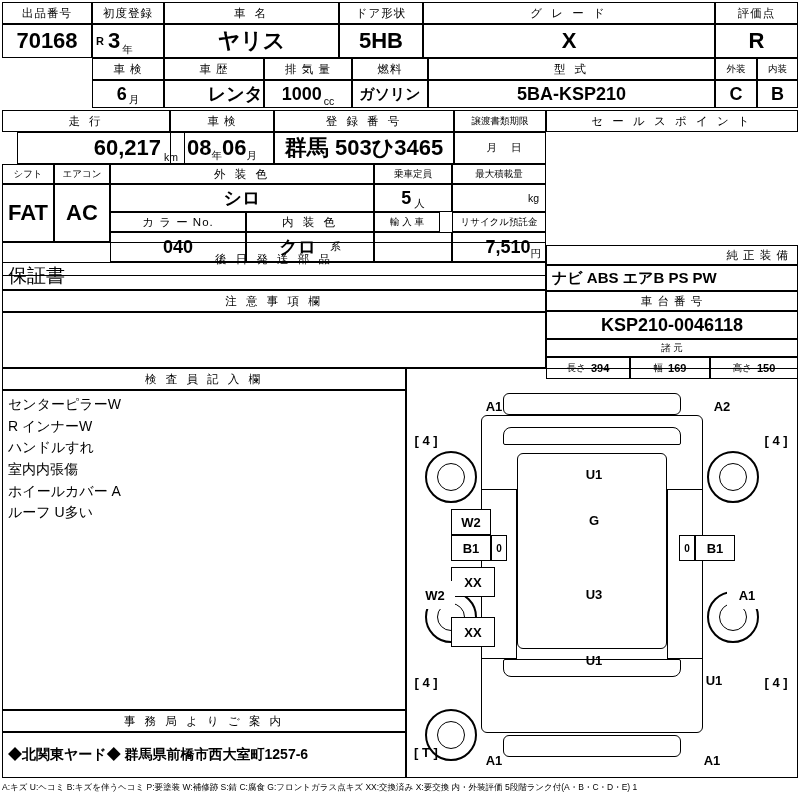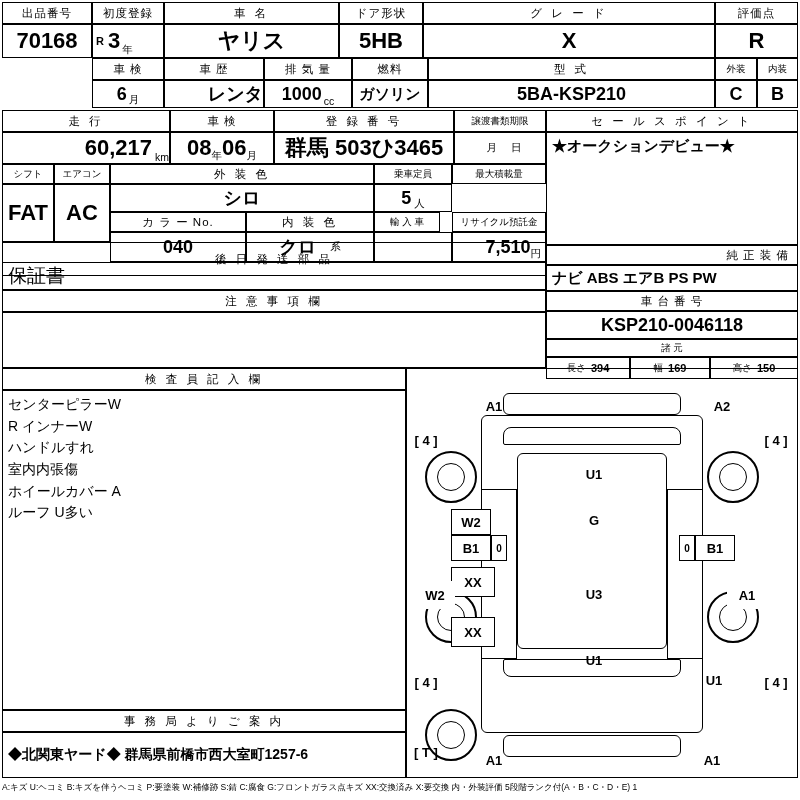--- a/index.html
+++ b/index.html
@@ -137,21 +137,21 @@
   <div class="bx" style="left:715px;top:80px;width:42px;height:28px;">
     <span class="mid">C</span>
   </div>
   <div class="bx" style="left:757px;top:80px;width:41px;height:28px;">
     <span class="mid">B</span>
   </div>
 
   <div class="bx" style="left:2px;top:110px;width:168px;height:22px;">
     <span class="lbl-sp">走 行</span>
   </div>
-  <div class="bx" style="left:2px;top:132px;width:168px;height:32px;justify-content:flex-end;">
+  <div class="bx" style="left:17px;top:132px;width:168px;height:32px;justify-content:flex-end;padding-right:6px;">
     <span class="big">60,217</span>
     <span class="sub" style="align-self:flex-end;margin-left:3px;">km</span>
   </div>
 
   <div class="bx" style="left:170px;top:110px;width:104px;height:22px;">
     <span class="lbl">車 検</span>
   </div>
   <div class="bx" style="left:170px;top:132px;width:104px;height:32px;">
     <span class="big">08</span>
     <span class="sub" style="align-self:flex-end;">年</span>
@@ -170,23 +170,20 @@
     <span class="xsm">譲渡書類期限</span>
   </div>
   <div class="bx" style="left:454px;top:132px;width:92px;height:32px;">
     <span class="sub" style="margin:0 14px 0 14px;">月</span>
     <span class="sub" style="margin-right:6px;">日</span>
   </div>
 
   <div class="bx" style="left:546px;top:110px;width:252px;height:22px;">
     <span class="lbl-sp">セ ー ル ス ポ イ ン ト</span>
   </div>
-  <div class="bx left" style="left:546px;top:132px;width:252px;height:113px;align-items:flex-start;padding-top:4px;">
-    <span style="font-size:15px;font-weight:bold;">★オークションデビュー★</span>
-  </div>
 
   <div class="bx" style="left:2px;top:164px;width:52px;height:20px;">
     <span class="xsm">シフト</span>
   </div>
   <div class="bx" style="left:54px;top:164px;width:56px;height:20px;">
     <span class="xsm">エアコン</span>
   </div>
   <div class="bx" style="left:2px;top:184px;width:52px;height:58px;">
     <span class="big">FAT</span>
   </div>
@@ -204,20 +201,23 @@
   <div class="bx" style="left:374px;top:164px;width:78px;height:20px;">
     <span class="xsm">乗車定員</span>
   </div>
   <div class="bx" style="left:374px;top:184px;width:78px;height:28px;">
     <span class="mid">5</span>
     <span class="sub" style="align-self:flex-end;margin-left:3px;">人</span>
   </div>
 
   <div class="bx" style="left:452px;top:164px;width:94px;height:20px;">
     <span class="xsm">最大積載量</span>
+  </div>
+  <div class="bx" style="left:452px;top:184px;width:94px;height:28px;justify-content:flex-end;padding-right:6px;">
+    <span class="sub">kg</span>
   </div>
 
   <div class="bx" style="left:110px;top:212px;width:136px;height:20px;">
     <span class="lbl">カ ラ ー No.</span>
   </div>
   <div class="bx" style="left:246px;top:212px;width:128px;height:20px;">
     <span class="lbl-sp">内 装 色</span>
   </div>
   <div class="bx" style="left:374px;top:212px;width:66px;height:20px;">
     <span class="xsm">輸 入 車</span>

